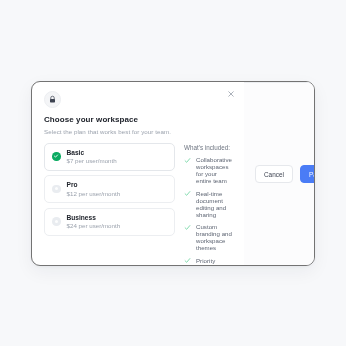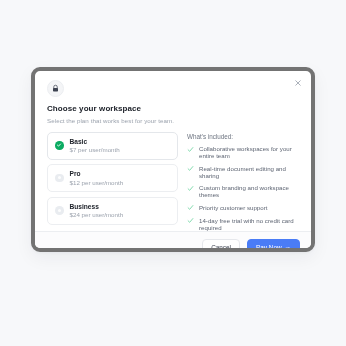--- a/index.html
+++ b/index.html
@@ -12,31 +12,31 @@
     background: #f7f8fa;
     font-family: "Liberation Sans", sans-serif;
     overflow: hidden;
     position: relative;
   }
 
   
   #modal {
     position: absolute;
     left: 31px;
-    top: 67px;
+    top: 81px;
     width: 284px;
     height: 185px;
     background: #ffffff;
-    border: 4px solid #737373;
+    border: 1px solid #737373;
     border-radius: 9px;
     box-shadow: 0 6px 18px rgba(23, 33, 55, 0.055),
                 0 1px 3px rgba(23, 33, 55, 0.04);
     box-sizing: border-box;
     display: flex;
-    flex-direction: column;
+    flex-direction: row;
     overflow: hidden;
   }
 
   #modal-body {
     flex: 1 1 auto;
     padding: 9px 12px 0 12px;
     position: relative;
   }
 
   

